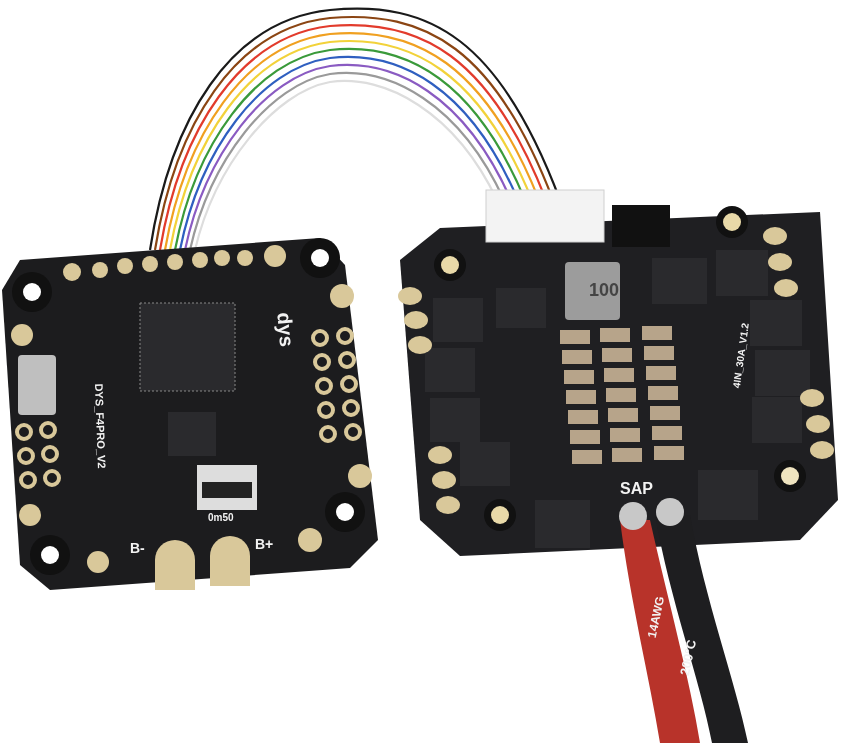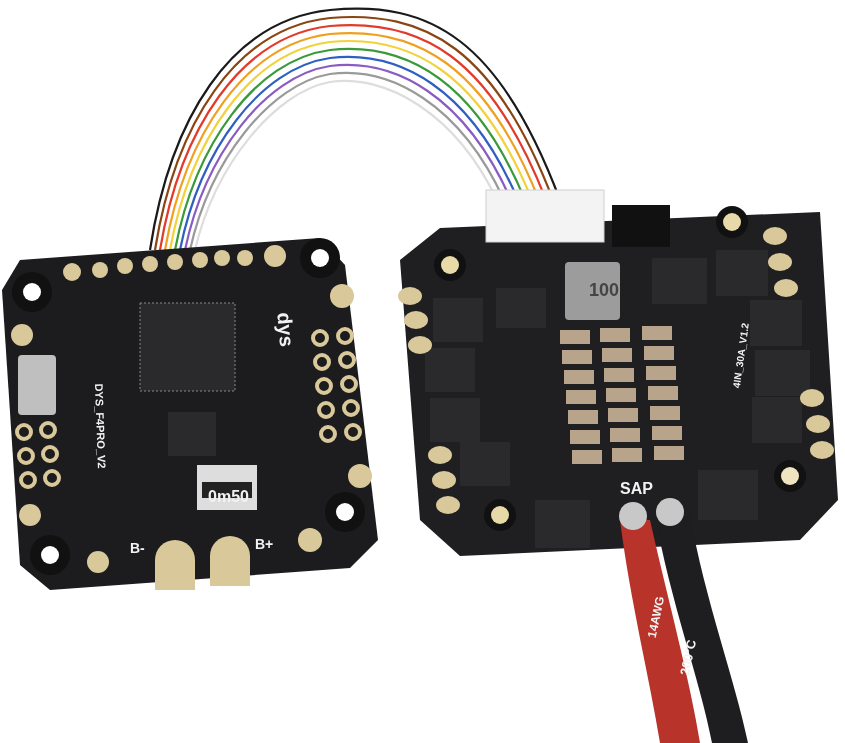--- a/index.html
+++ b/index.html
@@ -154,21 +154,21 @@
           <circle cx="26" cy="456" r="7"></circle>
           <circle cx="50" cy="454" r="7"></circle>
       <circle cx="28" cy="480" r="7"></circle>
           <circle cx="52" cy="478" r="7"></circle>
     </g>
   </g>
 </svg>
 
 <div class="lbl" style="left:268px;top:318px;font-size:20px;transform:rotate(85deg);">dys</div>
 <div class="lbl" style="left:58px;top:420px;font-size:11px;transform:rotate(88deg);">DYS_F4PRO_V2</div>
-<div class="lbl" style="left:208px;top:488px;font-size:16px;">0m50</div>
+<div class="lbl" style="left:208px;top:512px;font-size:10px;">0m50</div>
 <div class="lbl" style="left:130px;top:540px;font-size:14px;">B-</div>
 <div class="lbl" style="left:255px;top:536px;font-size:14px;">B+</div>
 <div class="lbl" style="left:589px;top:280px;font-size:18px;color:#444;">100</div>
 <div class="lbl" style="left:708px;top:350px;font-size:10px;transform:rotate(-82deg);">4IN_30A_V1.2</div>
 <div class="lbl" style="left:620px;top:480px;font-size:16px;">SAP</div>
 <div class="lbl" style="left:635px;top:610px;font-size:12px;transform:rotate(-78deg);">14AWG</div>
 <div class="lbl" style="left:670px;top:650px;font-size:13px;transform:rotate(-78deg);">200°C</div>
 </div>
 
 </body></html>

